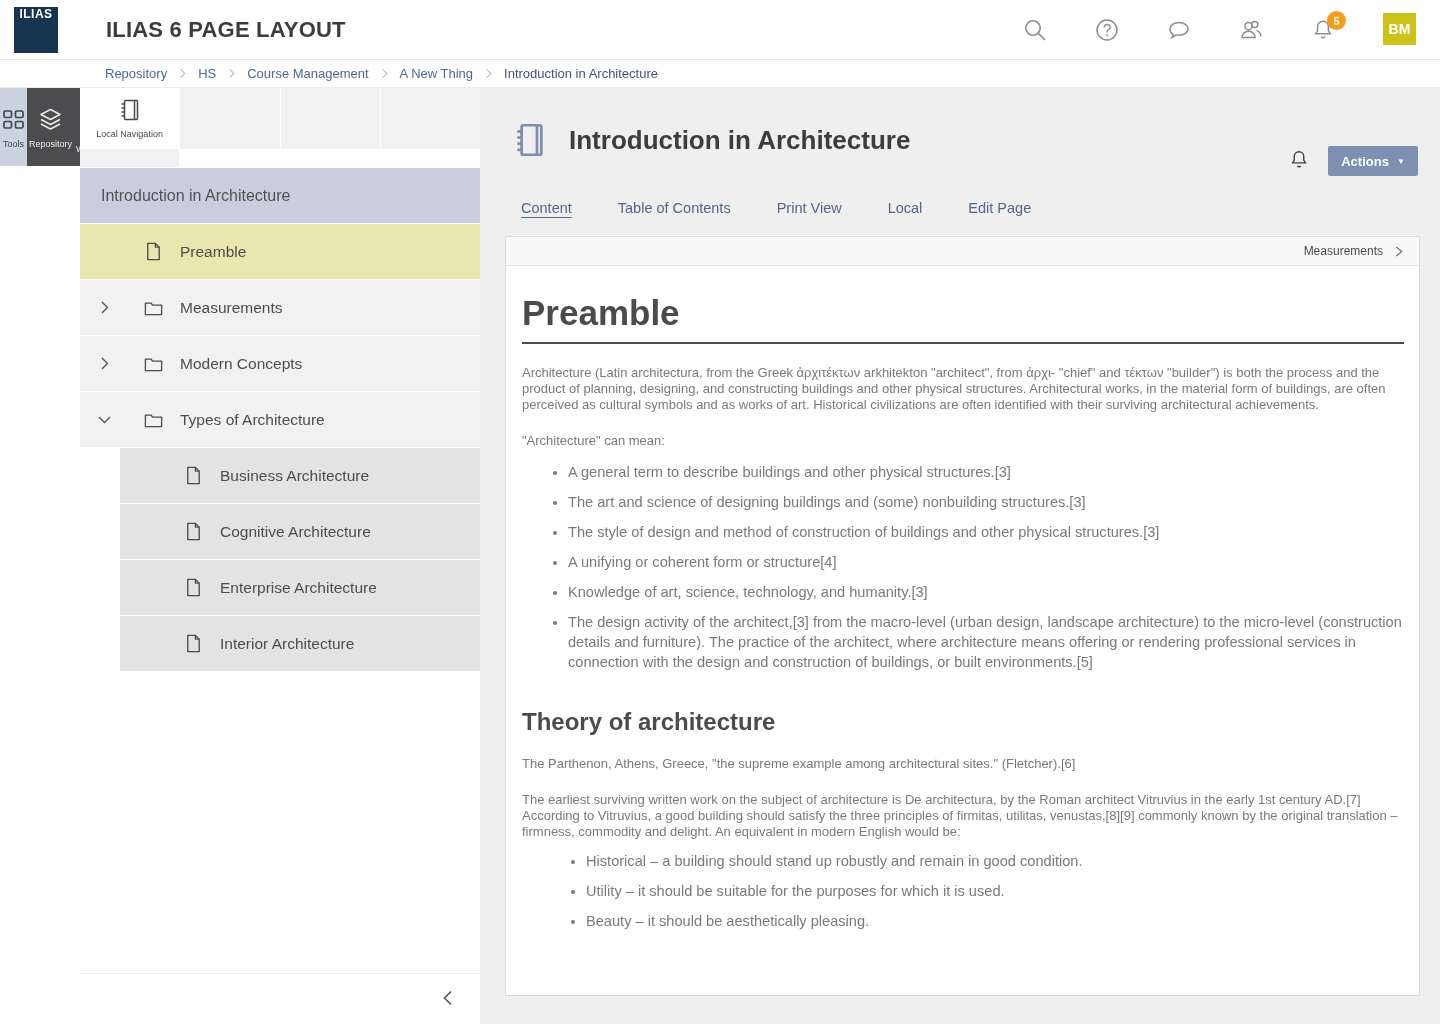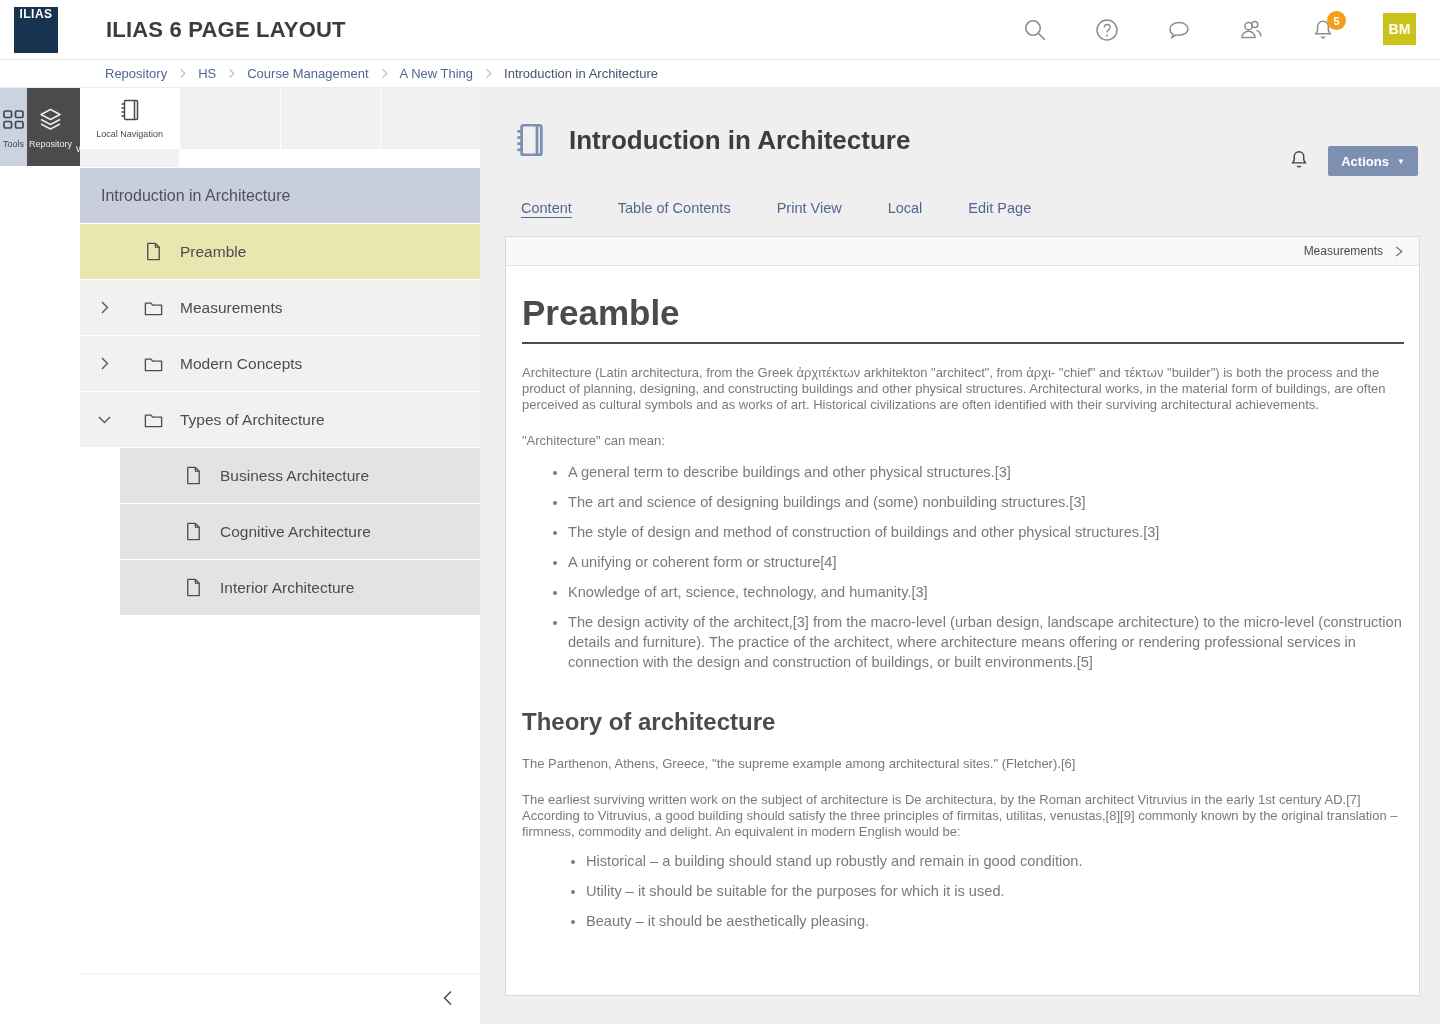--- a/index.html
+++ b/index.html
@@ -334,20 +334,30 @@
       <span class="expander"></span>
       <span class="obj-ic">
         <svg viewBox="0 0 22 22" fill="none" stroke="currentColor" stroke-width="1.4" stroke-linejoin="round">
           <path d="M5 2.5h8l4 4v13H5z"></path>
             <path d="M13 2.5V6.5h4"></path>
         </svg>
       </span>
       <span class="lbl">Cognitive Architecture</span>
     </div>
 
+    <div class="tree-item child">
+      <span class="expander"></span>
+      <span class="obj-ic">
+        <svg viewBox="0 0 22 22" fill="none" stroke="currentColor" stroke-width="1.4" stroke-linejoin="round">
+          <path d="M5 2.5h8l4 4v13H5z"></path>
+            <path d="M13 2.5V6.5h4"></path>
+        </svg>
+      </span>
+      <span class="lbl">Enterprise Architecture</span>
+    </div>
 
     <div class="tree-item child">
       <span class="expander"></span>
       <span class="obj-ic">
         <svg viewBox="0 0 22 22" fill="none" stroke="currentColor" stroke-width="1.4" stroke-linejoin="round">
           <path d="M5 2.5h8l4 4v13H5z"></path>
             <path d="M13 2.5V6.5h4"></path>
         </svg>
       </span>
       <span class="lbl">Interior Architecture</span>

